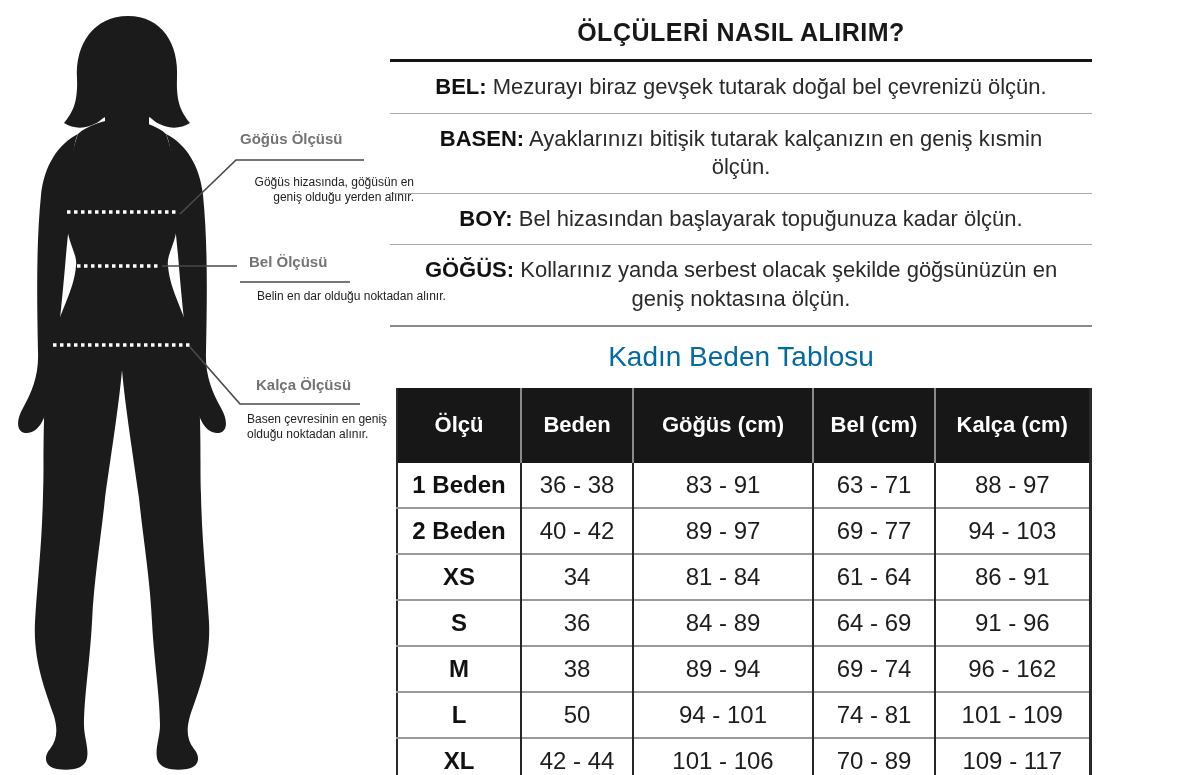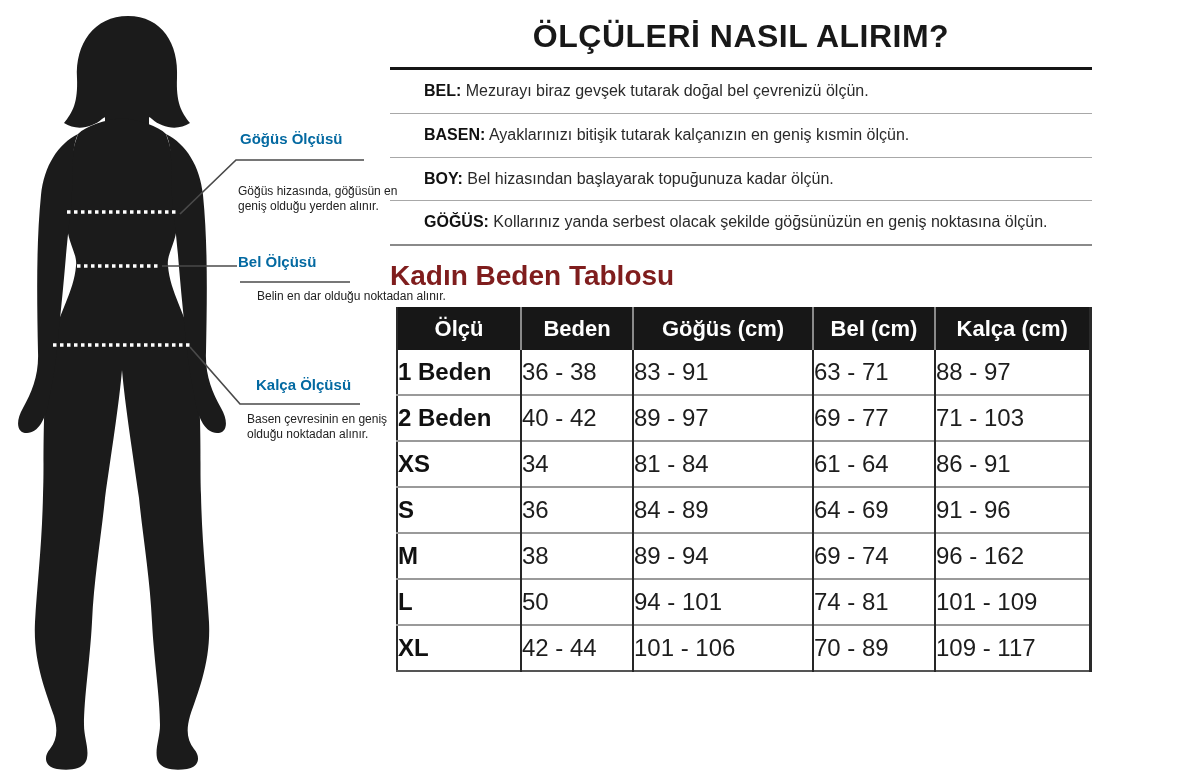--- a/index.html
+++ b/index.html
@@ -5,68 +5,68 @@
   html,body{margin:0;padding:0;}
   body{
     width:1194px;height:775px;position:relative;overflow:hidden;
     background:#ffffff;font-family:"Liberation Sans","DejaVu Sans",sans-serif;
     color:#1d1d1d;
   }
   
   .figure-area{position:absolute;left:0;top:0;width:390px;height:775px;}
   .figure-area svg{position:absolute;left:0;top:0;}
   .callout-label{
-    position:absolute;font-size:15px;font-weight:bold;color:#0369a1;
+    position:absolute;font-size:15px;font-weight:bold;color:#737373;
     white-space:nowrap;z-index:2;
   }
   .callout-desc{
     position:absolute;font-size:12px;line-height:1.28;color:#222;z-index:2;
   }
   .lbl-chest{left:240px;top:130px;}
-  .desc-chest{left:238px;top:184px;width:176px;}
-  .lbl-waist{left:238px;top:253px;}
+  .desc-chest{left:238px;top:175px;width:176px;text-align:right;}
+  .lbl-waist{left:249px;top:253px;}
   .desc-waist{left:257px;top:289px;width:192px;}
   .lbl-hip{left:256px;top:376px;}
   .desc-hip{left:247px;top:412px;width:176px;}
 
   
   .right-panel{position:absolute;left:390px;top:0;width:702px;}
   .main-title{
     margin:0;padding:18px 0 12px 0;text-align:center;
-    font-size:32px;font-weight:800;letter-spacing:.5px;color:#181818;
+    font-size:25px;font-weight:800;letter-spacing:.5px;color:#181818;
   }
   .howto-list{
     border-top:3px solid var(--rule-dark,#161616);
     border-bottom:2px solid #8a8a8a;
   }
   .howto-row{
-    text-align:left;font-size:16px;color:#2a2a2a;
+    text-align:center;font-size:22px;color:#2a2a2a;
     padding:11px 34px;line-height:1.3;
   }
   .howto-row + .howto-row{border-top:1px solid #a8a8a8;}
   .howto-row .term{font-weight:bold;color:#111;}
   .table-title{
-    margin:14px 0 15px 0;text-align:left;
-    font-size:28px;font-weight:bold;color:#7f1d1d;
+    margin:14px 0 15px 0;text-align:center;
+    font-size:28px;font-weight:normal;color:#0369a1;
   }
   
   table.size-table{
     border-collapse:collapse;table-layout:fixed;
     width:693px;margin-left:6px;
     border-left:2px solid #2a2a2a;border-right:3px solid #2a2a2a;
     border-bottom:2px solid #555;
   }
   .size-table th{
     background:var(--header-bg,#171717);color:var(--header-fg,#ffffff);
-    font-size:22px;font-weight:bold;height:43px;padding:0;
+    font-size:22px;font-weight:bold;height:43px;padding:16px;
     border-left:2px solid #8a8a8a;
   }
   .size-table th:first-child{border-left:none;}
   .size-table td{
-    text-align:left;font-size:24px;color:#1d1d1d;height:44px;padding:0;
+    text-align:center;font-size:24px;color:#1d1d1d;height:44px;padding:0;
     border-left:2px solid #262626;border-top:2px solid #9a9a9a;
   }
   .size-table td:first-child{border-left:none;font-weight:bold;color:#111;}
   .size-table tbody tr:first-child td{border-top:none;}
 </style>
 </head>
 <body>
 
 <div class="figure-area">
   <svg width="390" height="775" viewBox="0 0 390 775">
@@ -154,21 +154,21 @@
           <td>36 - 38</td>
           <td>83 - 91</td>
           <td>63 - 71</td>
           <td>88 - 97</td>
         </tr>
         <tr>
           <td>2 Beden</td>
           <td>40 - 42</td>
           <td>89 - 97</td>
           <td>69 - 77</td>
-          <td>71 - 103</td>
+          <td>94 - 103</td>
         </tr>
         <tr>
           <td>XS</td>
           <td>34</td>
           <td>81 - 84</td>
           <td>61 - 64</td>
           <td>86 - 91</td>
         </tr>
         <tr>
           <td>S</td>

